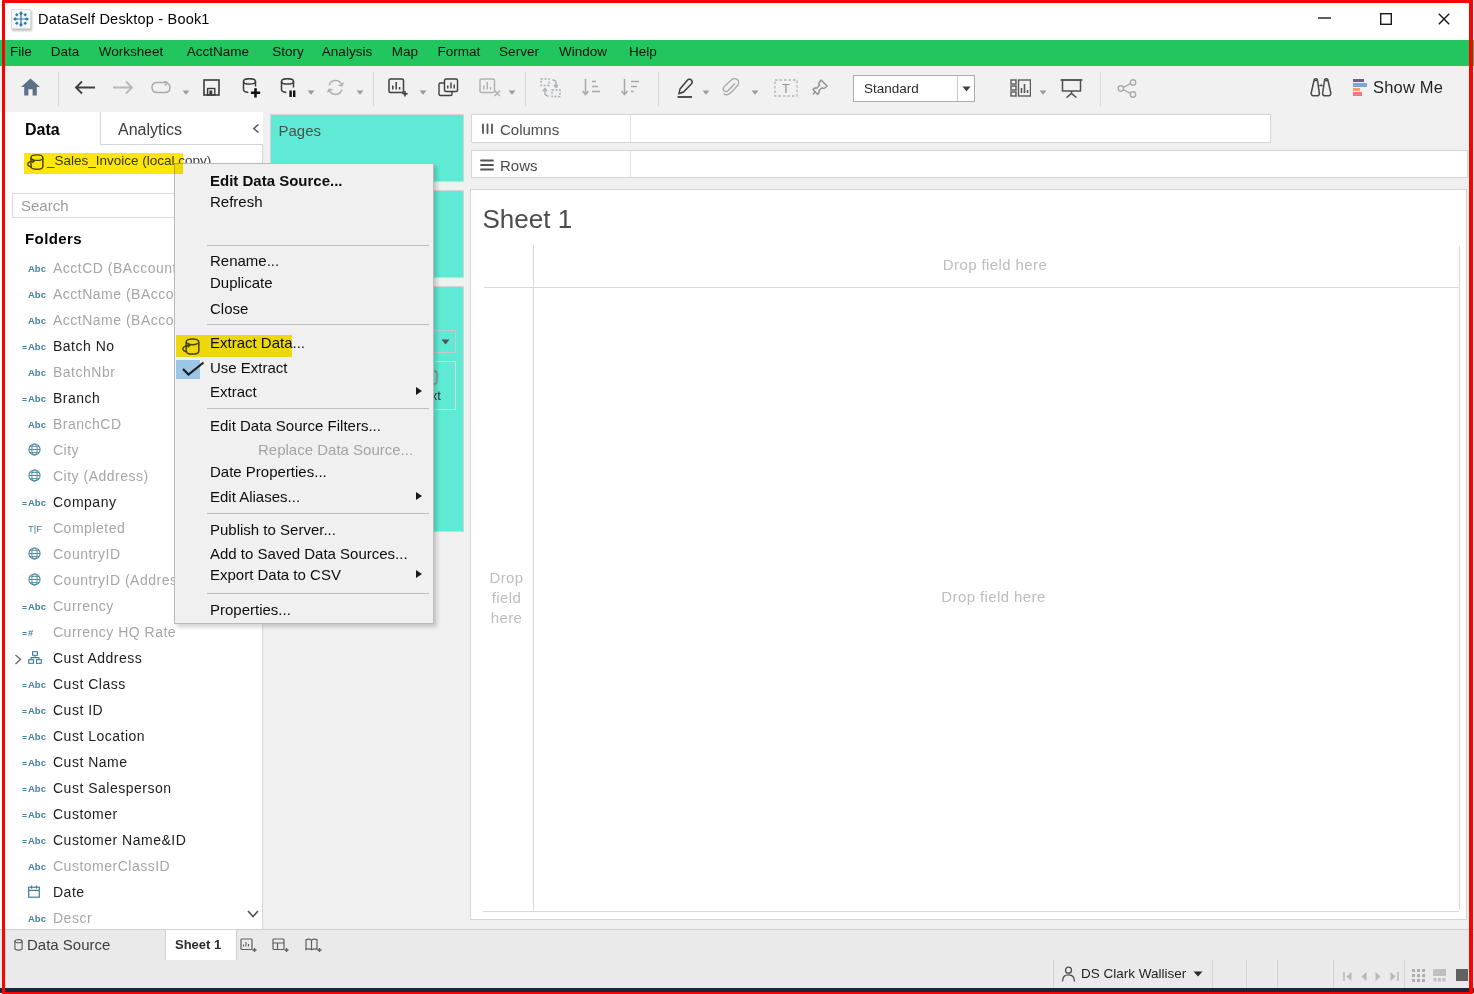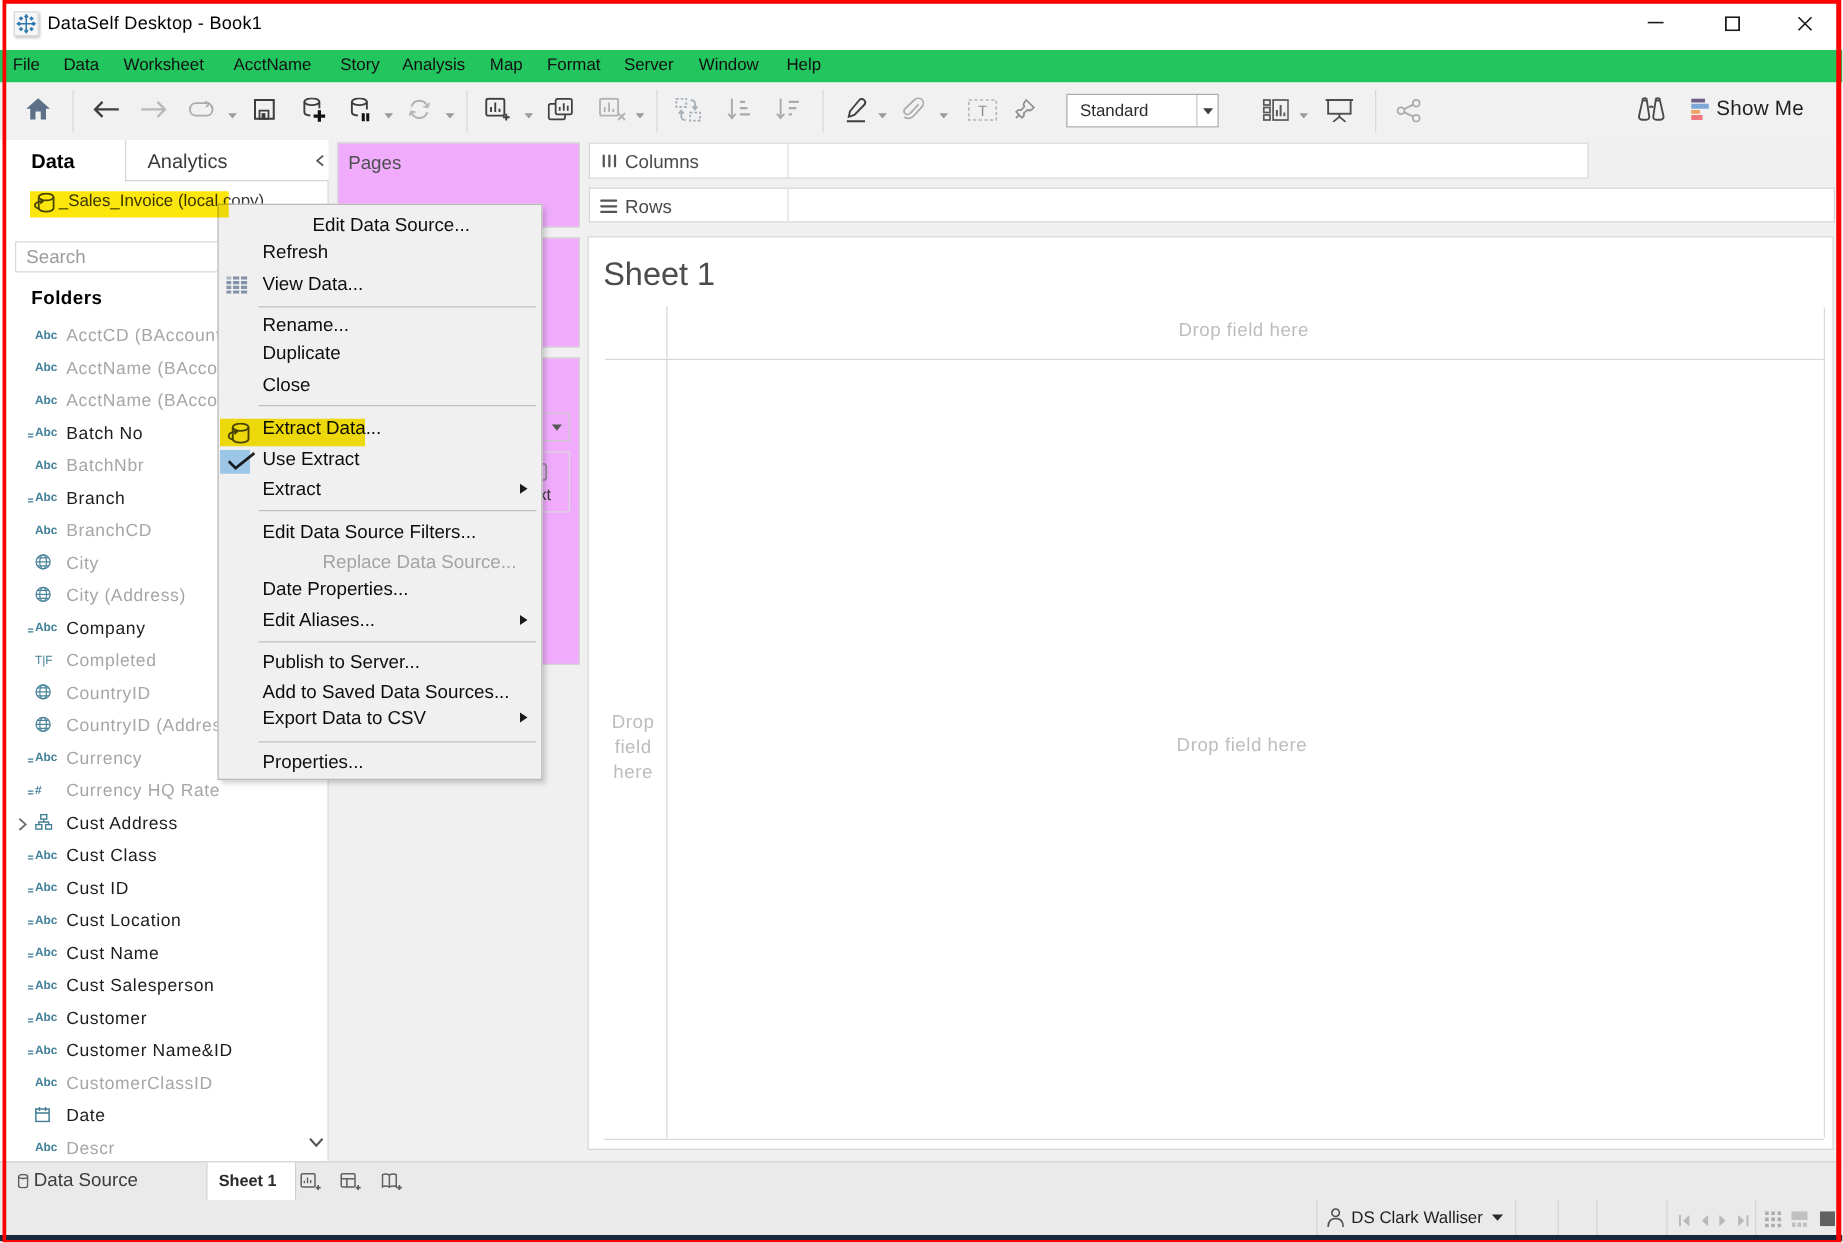--- a/index.html
+++ b/index.html
@@ -31,21 +31,21 @@
 #folders{position:absolute;left:25px;top:118px;font-size:15px;font-weight:bold;color:#000;letter-spacing:0.4px;}
 #fieldlist{position:absolute;left:0;top:144px;width:263px;}
 .frow{position:absolute;left:0;width:263px;height:26px;}
 .fname{position:absolute;left:53px;top:4px;font-size:14px;white-space:nowrap;letter-spacing:0.5px;}
 .fblack{color:#1c1c1c;}
 .fgray{color:#a6a6a6;}
 .ficon{position:absolute;left:28px;top:7px;font-size:9.5px;font-weight:bold;color:#44819a;letter-spacing:0;}
 .feq{position:absolute;left:22px;top:8.5px;font-size:8.5px;font-weight:bold;color:#44819a;}
 .fsvg{position:absolute;left:28px;top:5px;}
 
-.midbox{position:absolute;background:#f0abfc;border:1px solid #d5d5d5;box-sizing:border-box;}
+.midbox{position:absolute;background:#5eead4;border:1px solid #d5d5d5;box-sizing:border-box;}
 .midlabel{position:absolute;left:7.5px;top:7.5px;font-size:15px;color:#4f4f4f;}
 
 .shelf{position:absolute;background:#fff;border:1px solid #d5d5d5;box-sizing:border-box;}
 .shelflabel{position:absolute;font-size:15px;color:#4a4a4a;}
 #sheetarea{position:absolute;left:470px;top:77px;width:997px;height:731px;background:#fff;border:1px solid #d5d5d5;box-sizing:border-box;}
 #sheettitle{position:absolute;left:11.5px;top:14px;font-size:26px;color:#4c4c4c;}
 .gline{position:absolute;background:#d9d9d9;}
 .drophint{position:absolute;font-size:15px;color:#bdbdbd;letter-spacing:0.4px;}
 
 #ctxmenu{position:absolute;left:174px;top:163px;width:260px;height:461px;background:#f0f0f0;border:1px solid #bababa;box-sizing:border-box;box-shadow:3px 3px 4px rgba(0,0,0,0.18);z-index:40;}
@@ -508,43 +508,24 @@
         <div class="gline" style="left:12.6px;top:96.7px;width:975px;height:1px;"></div>
         <div class="gline" style="left:12px;top:720.5px;width:975.5px;height:1px;"></div>
         <div class="drophint" style="left:424px;top:65.5px;width:200px;text-align:center;">Drop field here</div>
         <div class="drophint" style="left:11px;top:378px;width:49px;text-align:center;line-height:20px;">Drop field here</div>
         <div class="drophint" style="left:422.5px;top:398px;width:200px;text-align:center;">Drop field here</div>
       </div>
     </div>
   </div>
   <div id="ctxmenu">
     <div class="mrow" style="top:4.6px;">
-        <span class="mtext" style="font-weight:normal;margin-left:40px;">Edit Data Source...</span>
+        <span class="mtext" style="font-weight:bold;">Edit Data Source...</span>
       </div>
     <div class="mrow" style="top:26px;">
         <span class="mtext">Refresh</span>
-      </div>
-    <div class="mrow" style="top:52px;">
-      <svg style="position:absolute;left:6px;top:5px" width="17" height="14" viewBox="0 0 17 14">
-          <g fill="#8593a8">
-            <rect x="0" y="0" width="4" height="2.6" fill="#aab4c4"></rect>
-            <rect x="5.4" y="0" width="5" height="2.6"></rect>
-            <rect x="11.8" y="0" width="5" height="2.6"></rect>
-            <rect x="0" y="3.8" width="4" height="2.6"></rect>
-            <rect x="5.4" y="3.8" width="5" height="2.6"></rect>
-            <rect x="11.8" y="3.8" width="5" height="2.6"></rect>
-            <rect x="0" y="7.6" width="4" height="2.6"></rect>
-            <rect x="5.4" y="7.6" width="5" height="2.6"></rect>
-            <rect x="11.8" y="7.6" width="5" height="2.6"></rect>
-            <rect x="0" y="11.4" width="4" height="2.6"></rect>
-            <rect x="5.4" y="11.4" width="5" height="2.6"></rect>
-            <rect x="11.8" y="11.4" width="5" height="2.6"></rect>
-          </g>
-        </svg>
-      <span class="mtext">View Data...</span>
       </div>
     <div class="msep" style="top:80.5px;"></div>
     <div class="mrow" style="top:85.3px;">
         <span class="mtext">Rename...</span>
       </div>
     <div class="mrow" style="top:107px;">
         <span class="mtext">Duplicate</span>
       </div>
     <div class="mrow" style="top:133px;">
         <span class="mtext">Close</span>

